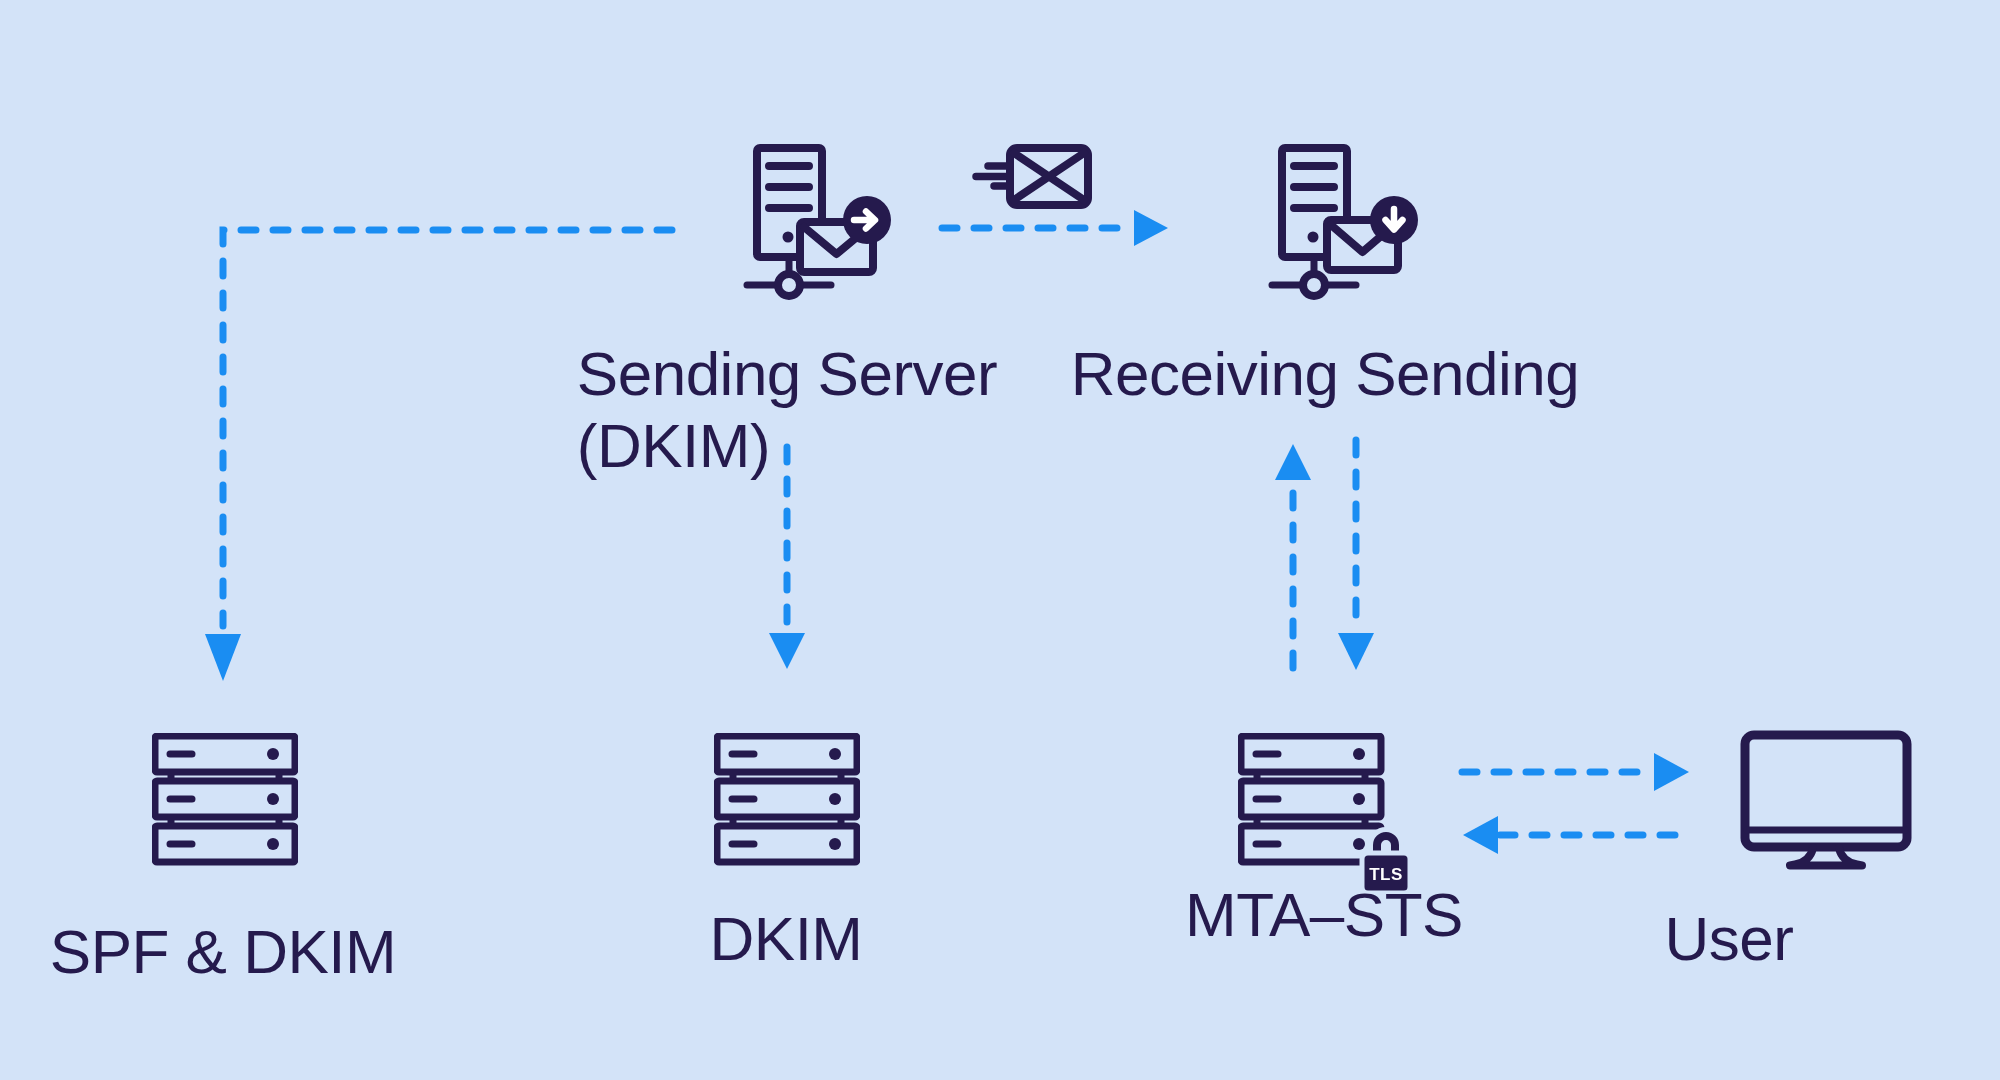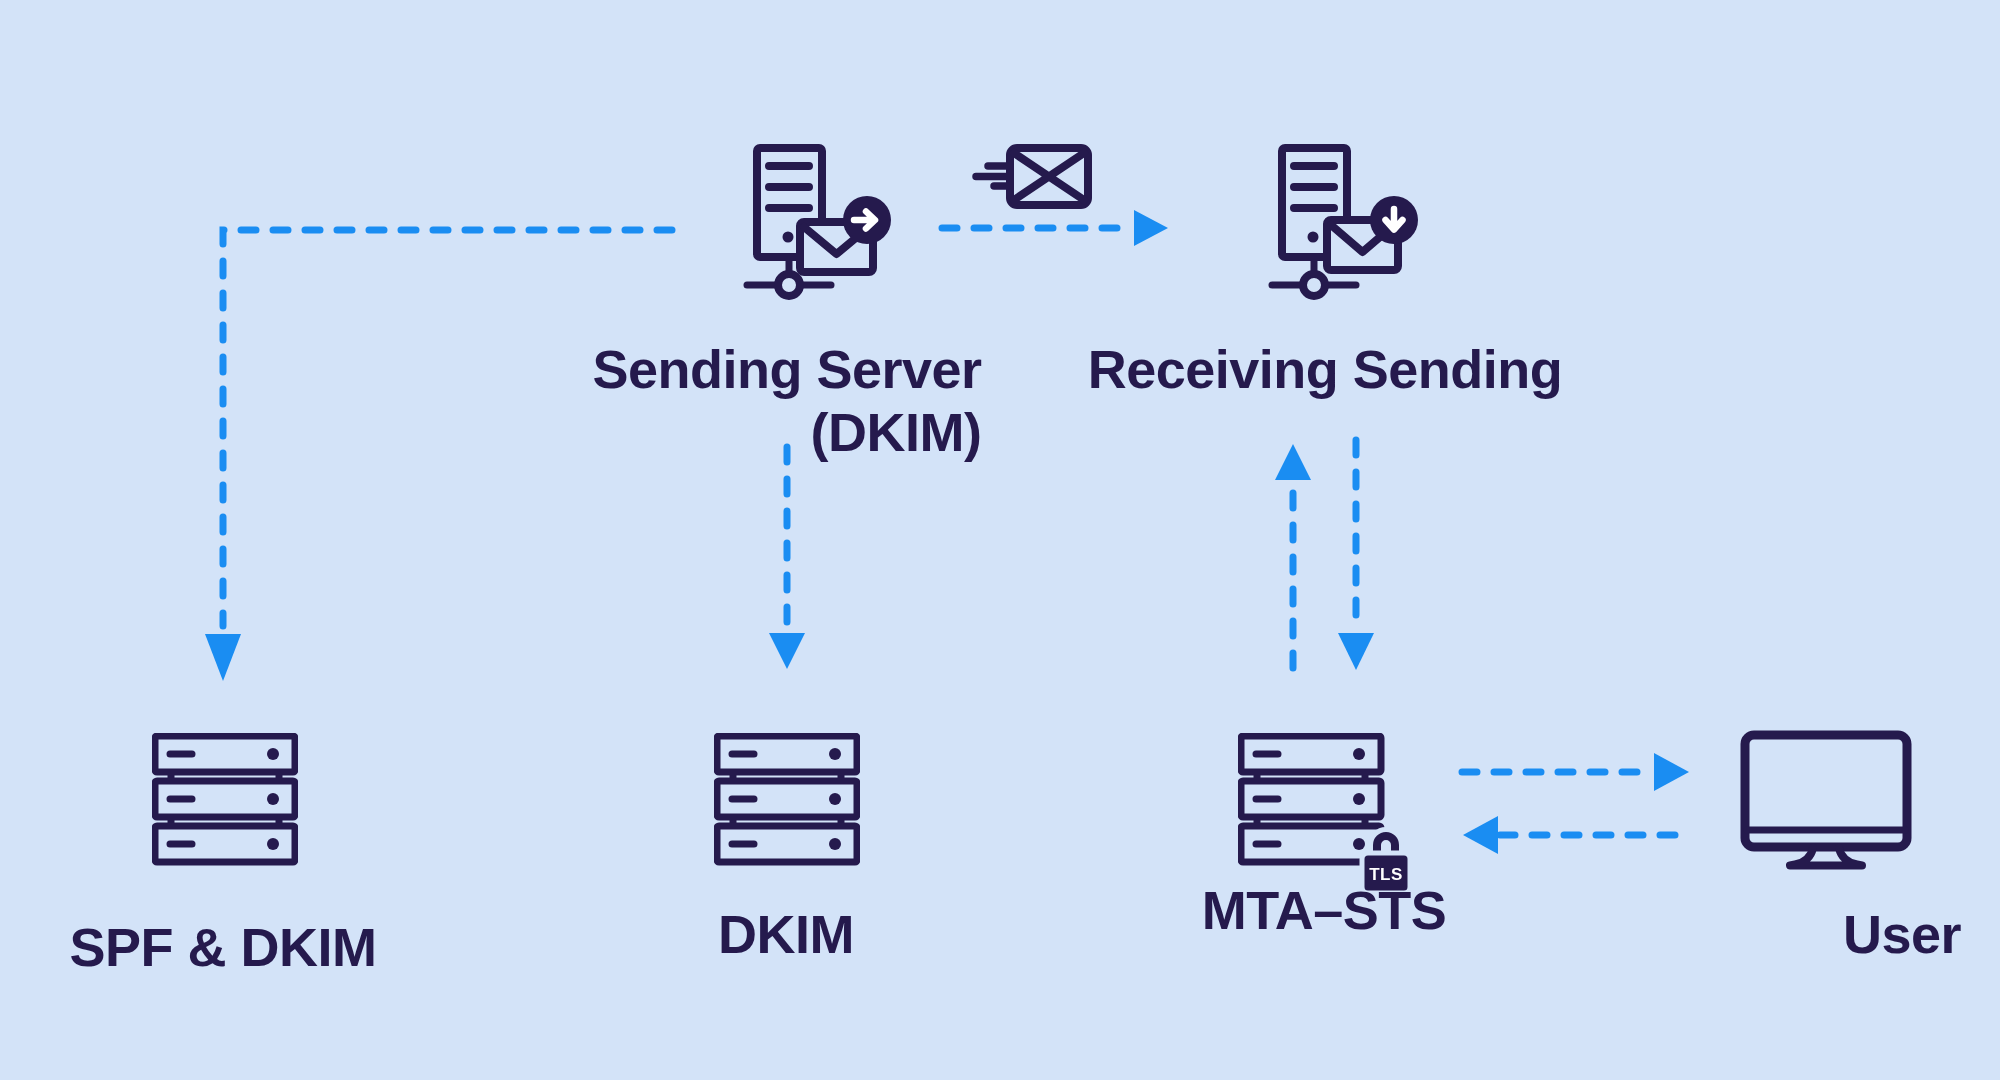--- a/index.html
+++ b/index.html
@@ -11,25 +11,25 @@
   #canvas{
     position:relative;
     width:2000px;height:1080px;
     background:var(--bg,#d3e3f8);
   }
   .abs{position:absolute;}
   .node-label{
     position:absolute;
     transform:translateX(-50%);
     color:var(--ink,#251a4d);
-    font-weight:700;
-    font-size:54px;
+    font-weight:400;
+    font-size:62px;
     letter-spacing:-0.5px;
     line-height:1.16;
-    text-align:right;
+    text-align:left;
     white-space:nowrap;
   }
   .ink-stroke{stroke:var(--ink,#251a4d);fill:none;stroke-linecap:round;stroke-linejoin:round;}
   .ink-fill{fill:var(--ink,#251a4d);}
   .bg-fill{fill:var(--bg,#d3e3f8);}
   .bg-stroke{stroke:var(--bg,#d3e3f8);fill:none;stroke-linecap:round;stroke-linejoin:round;}
   .white-stroke{stroke:#ffffff;fill:none;stroke-linecap:round;stroke-linejoin:round;}
   .blue-dash{stroke:var(--arrow,#1a8df2);stroke-width:7;stroke-dasharray:15 17;stroke-linecap:round;fill:none;}
   .blue-head{fill:var(--arrow,#1a8df2);}
   .lock-text{
@@ -182,15 +182,15 @@
   </div>
 
   <div class="node-label" style="left:1325px;top:338px;">Receiving Sending</div>
 
   <div class="node-label" style="left:223px;top:916px;">SPF &amp; DKIM</div>
 
   <div class="node-label" style="left:786px;top:903px;">DKIM</div>
 
   <div class="node-label" style="left:1324px;top:879px;">MTA–STS</div>
 
-  <div class="node-label" style="left:1902px;top:903px;">User</div>
+  <div class="node-label" style="left:1729px;top:903px;">User</div>
 
 </div>
 
 </body></html>

